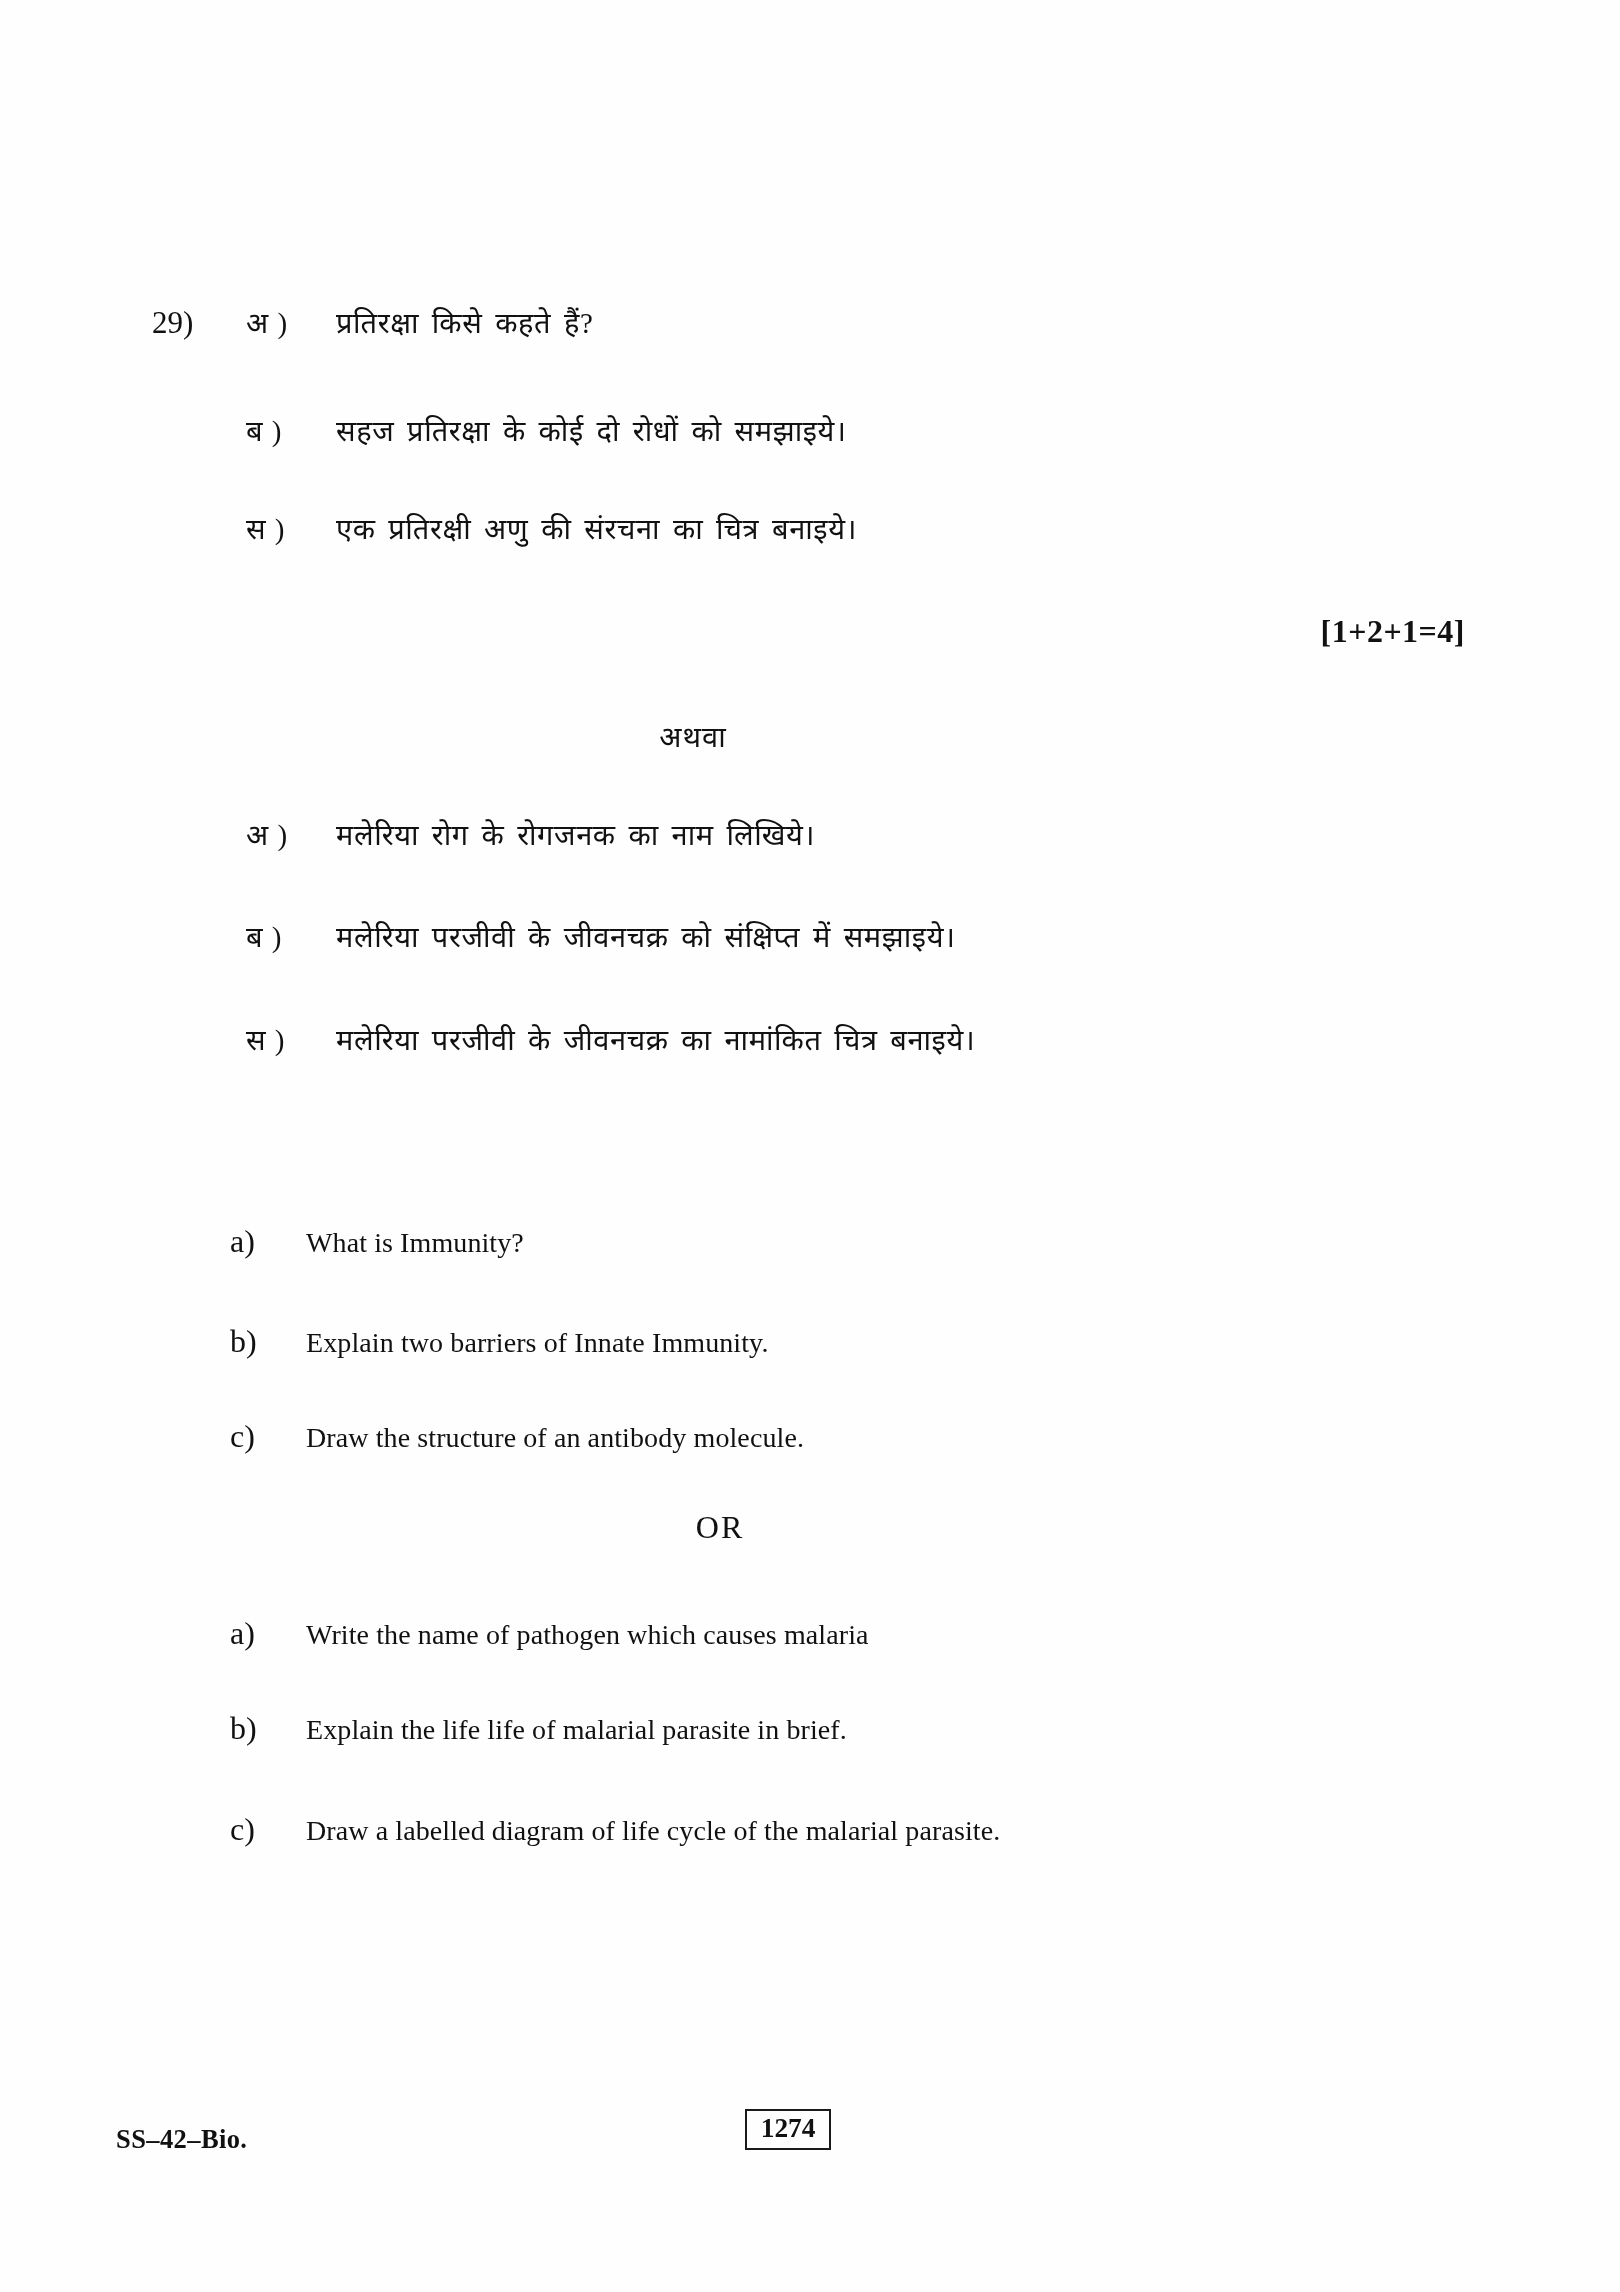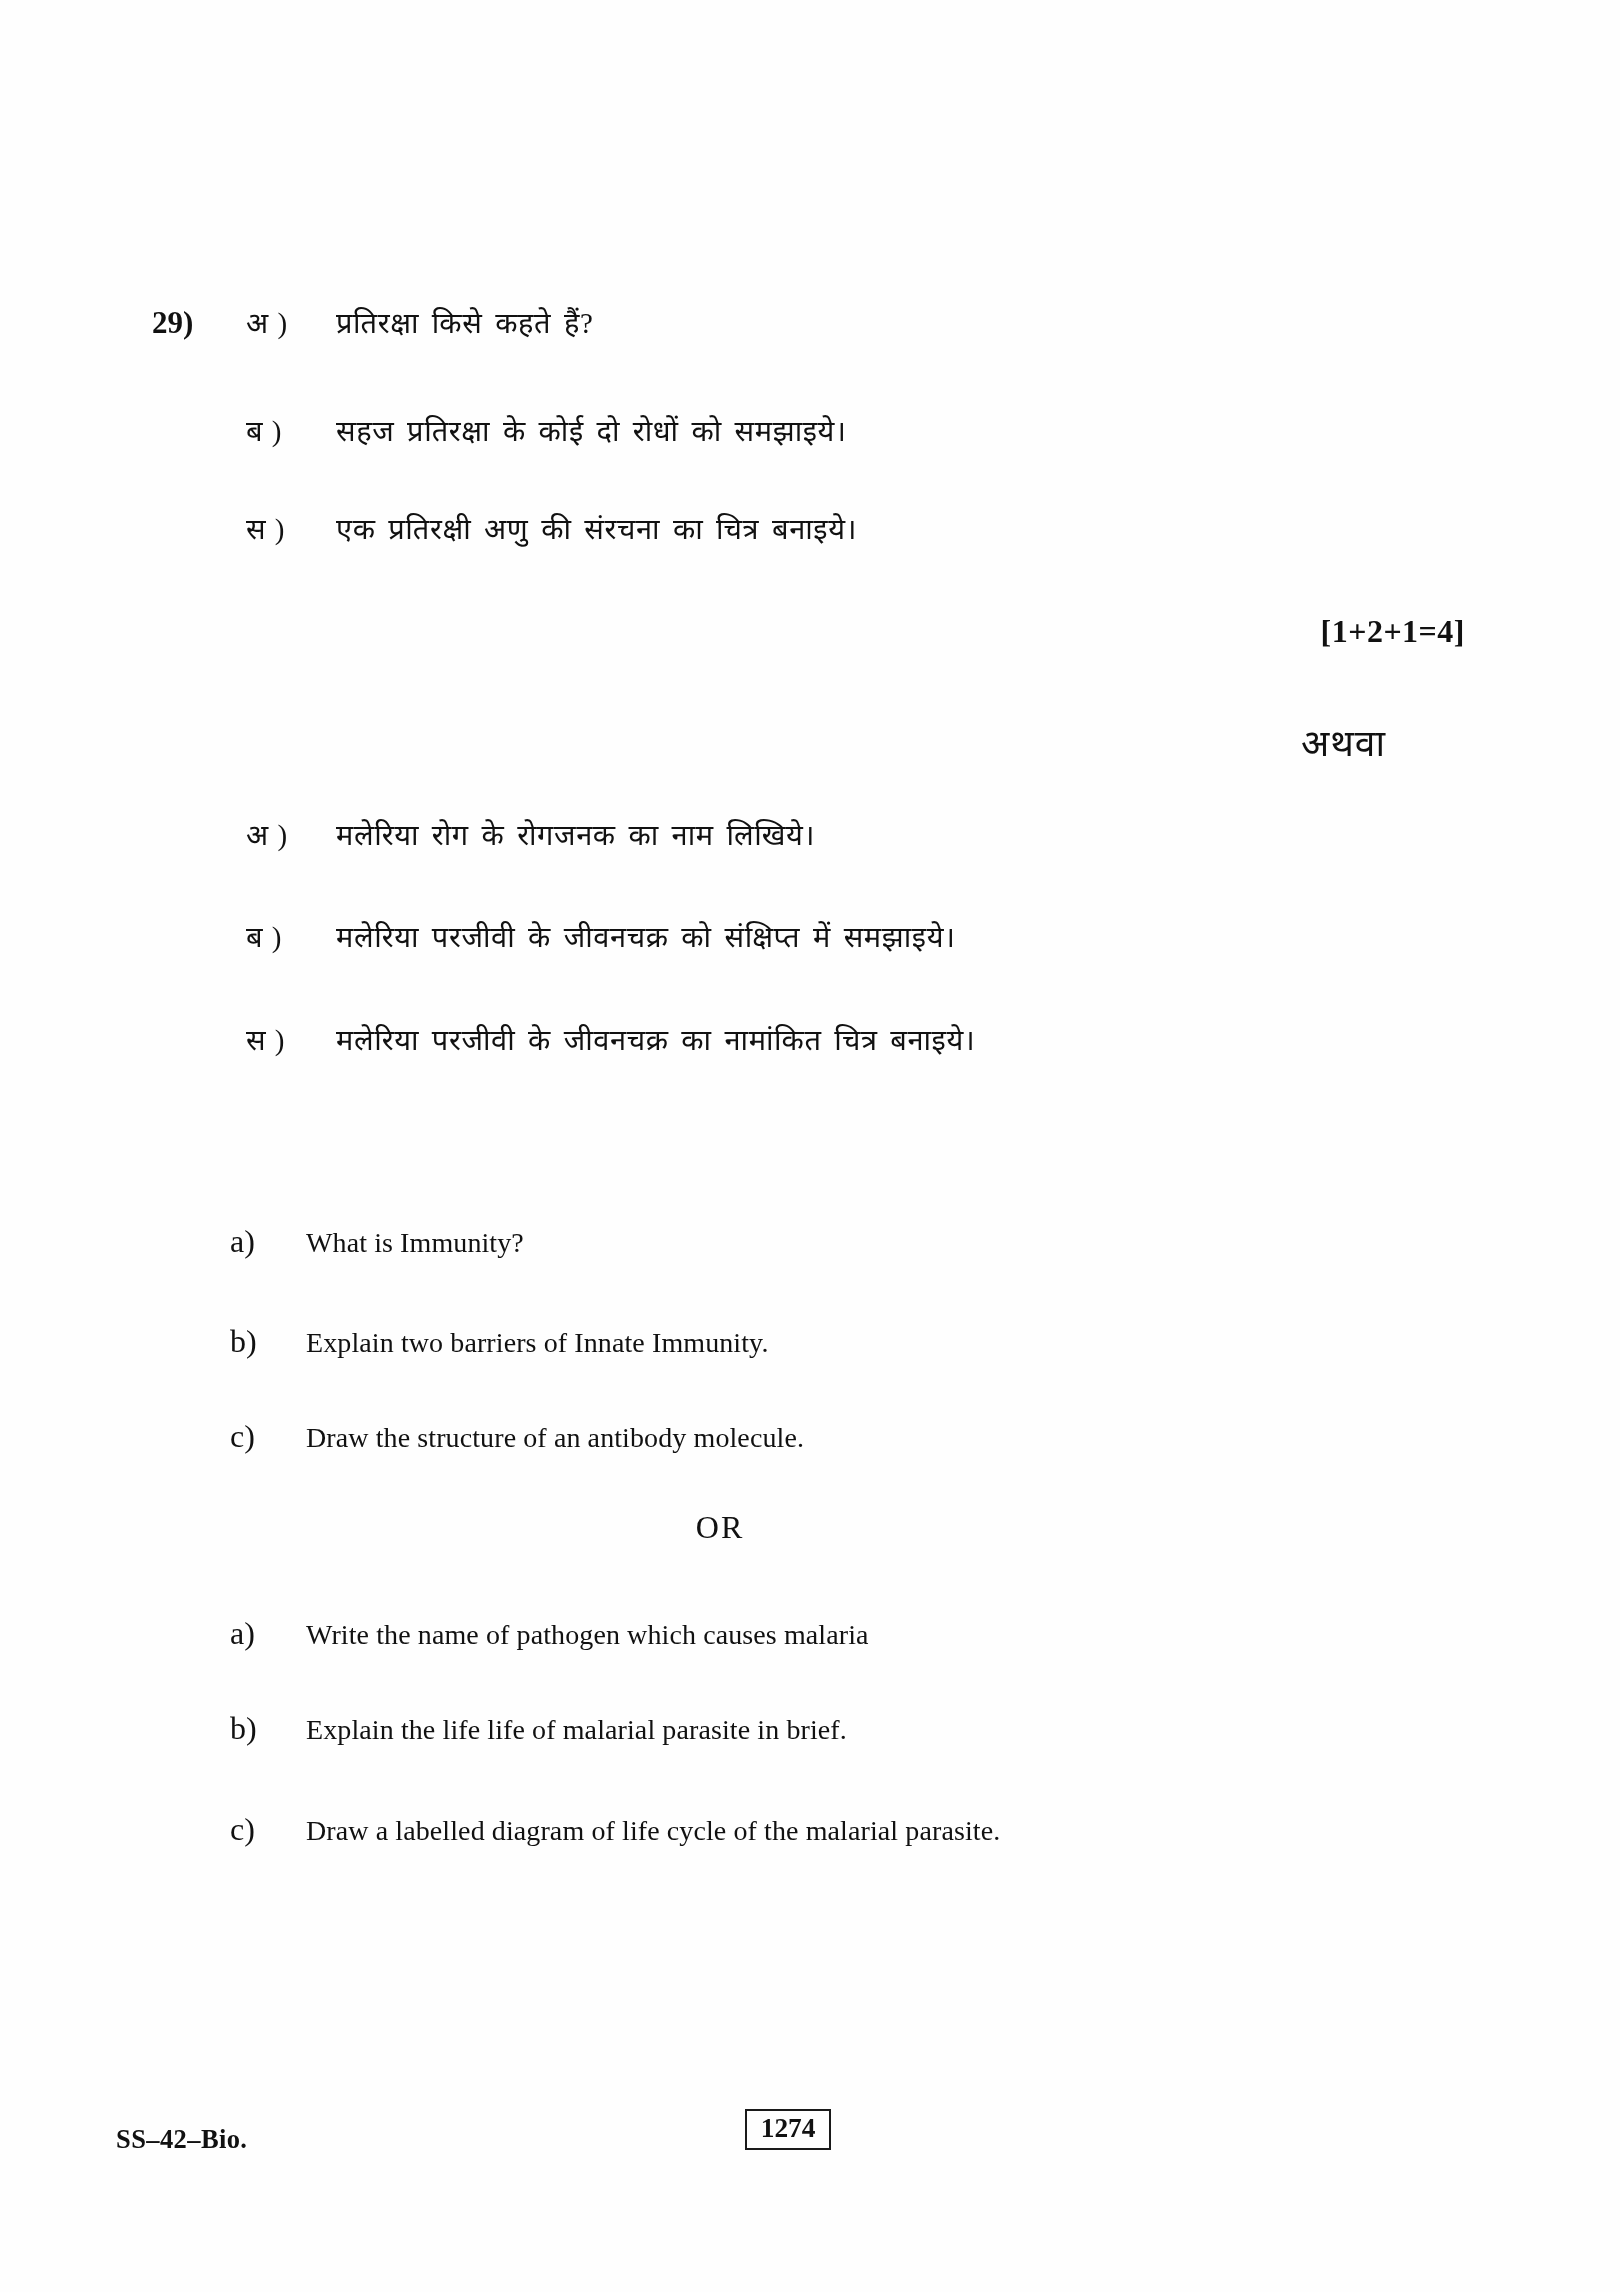--- a/index.html
+++ b/index.html
@@ -37,21 +37,21 @@
   
   .q-row {
     position: absolute;
     display: flex;
     align-items: baseline;
     white-space: nowrap;
   }
 
   .q-num {
     font-size: 31px;
-    font-weight: bold;
+    font-weight: normal;
     width: 94px;
     flex: 0 0 94px;
   }
 
   .q-label-hi {
     font-size: 29px;
     font-weight: 500;
     width: 90px;
     flex: 0 0 90px;
     letter-spacing: 1px;
@@ -82,22 +82,22 @@
     font-size: 32px;
     font-weight: bold;
     letter-spacing: 0.5px;
   }
 
   
   .divider-hi {
     position: absolute;
     left: 0;
     width: 1386px;
-    text-align: right;
-    font-size: 37px;
+    text-align: center;
+    font-size: 29px;
     letter-spacing: 1px;
   }
 
   .divider-en {
     position: absolute;
     left: 0;
     width: 1440px;
     text-align: center;
     font-size: 32px;
     letter-spacing: 2px;

